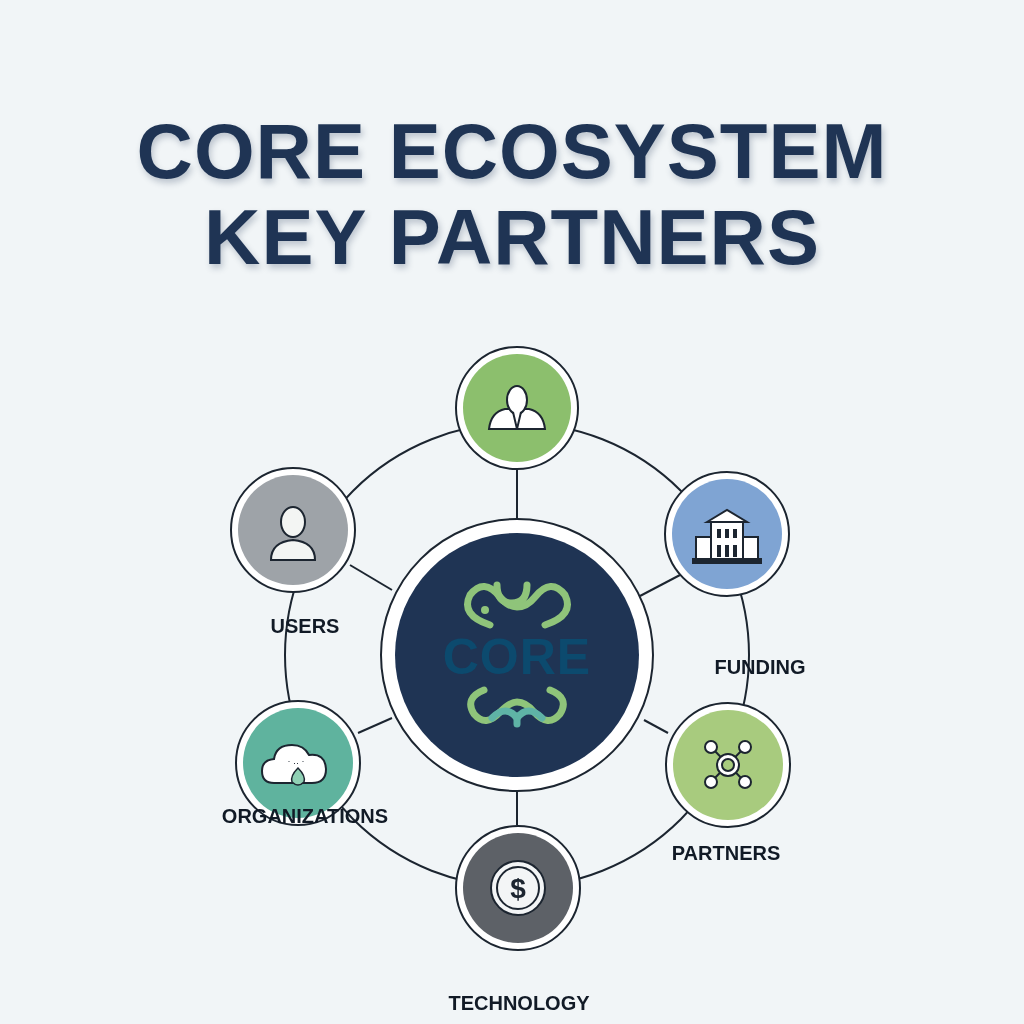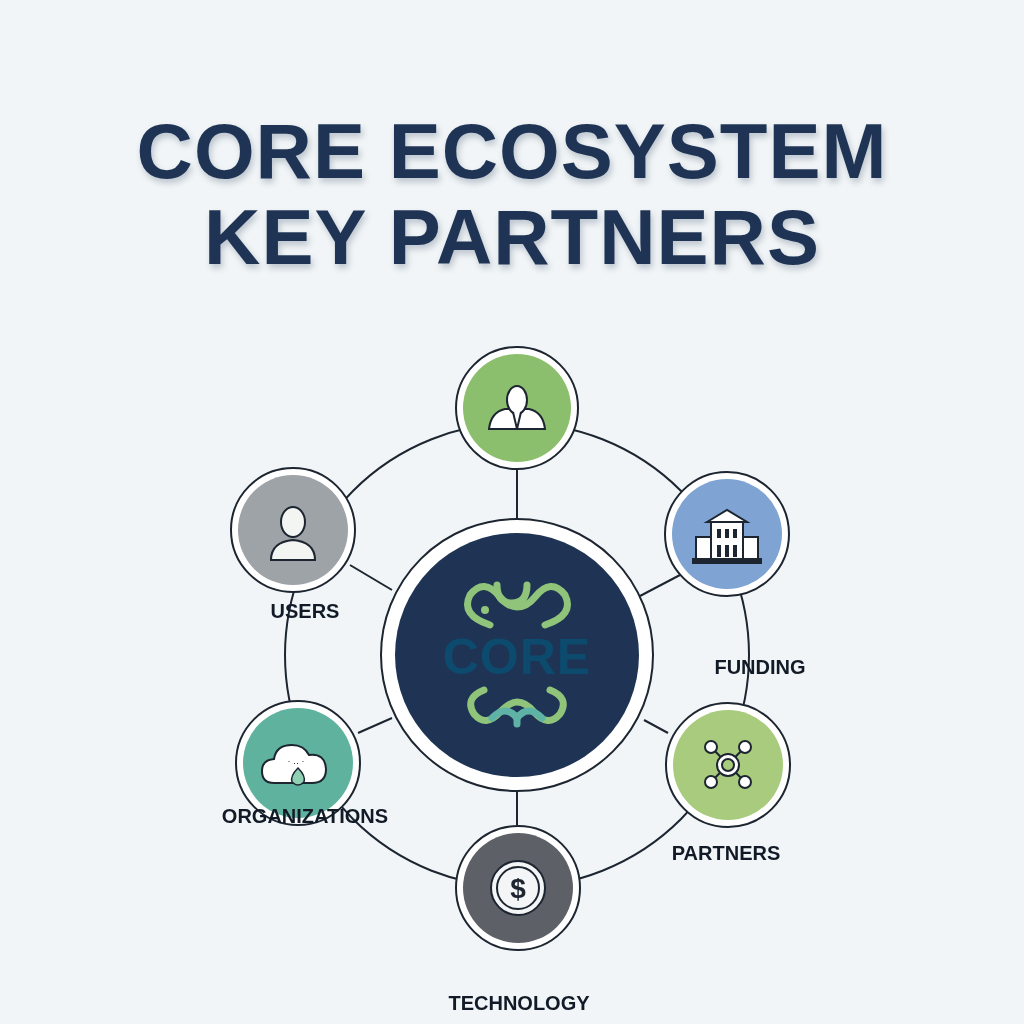--- a/index.html
+++ b/index.html
@@ -116,17 +116,17 @@
     <g>
       <circle cx="518" cy="888" r="27" fill="#f3f5f6" stroke="#1c2530" stroke-width="2"></circle>
       <circle cx="518" cy="888" r="21" fill="#f3f5f6" stroke="#1c2530" stroke-width="2"></circle>
       <text x="518" y="898" font-size="28" font-weight="700" fill="#1c2530" text-anchor="middle" font-family="Liberation Sans, sans-serif">$</text>
     </g>
   </g>
 </svg>
 
 <div class="core-text">CORE</div>
 
-<div class="label" style="left:305px; top:600px;text-align:center;">USERS</div>
+<div class="label" style="left:305px; top:615px;text-align:center;">USERS</div>
 <div class="label" style="left:760px; top:615px;margin-top:41px;">FUNDING</div>
 <div class="label" style="left:305px; top:805px;text-align:right;">ORGANIZATIONS</div>
 <div class="label" style="left:726px; top:842px;">PARTNERS</div>
 <div class="label" style="left:519px; top:964px;margin-top:28px;">TECHNOLOGY</div>
 
 </body></html>

